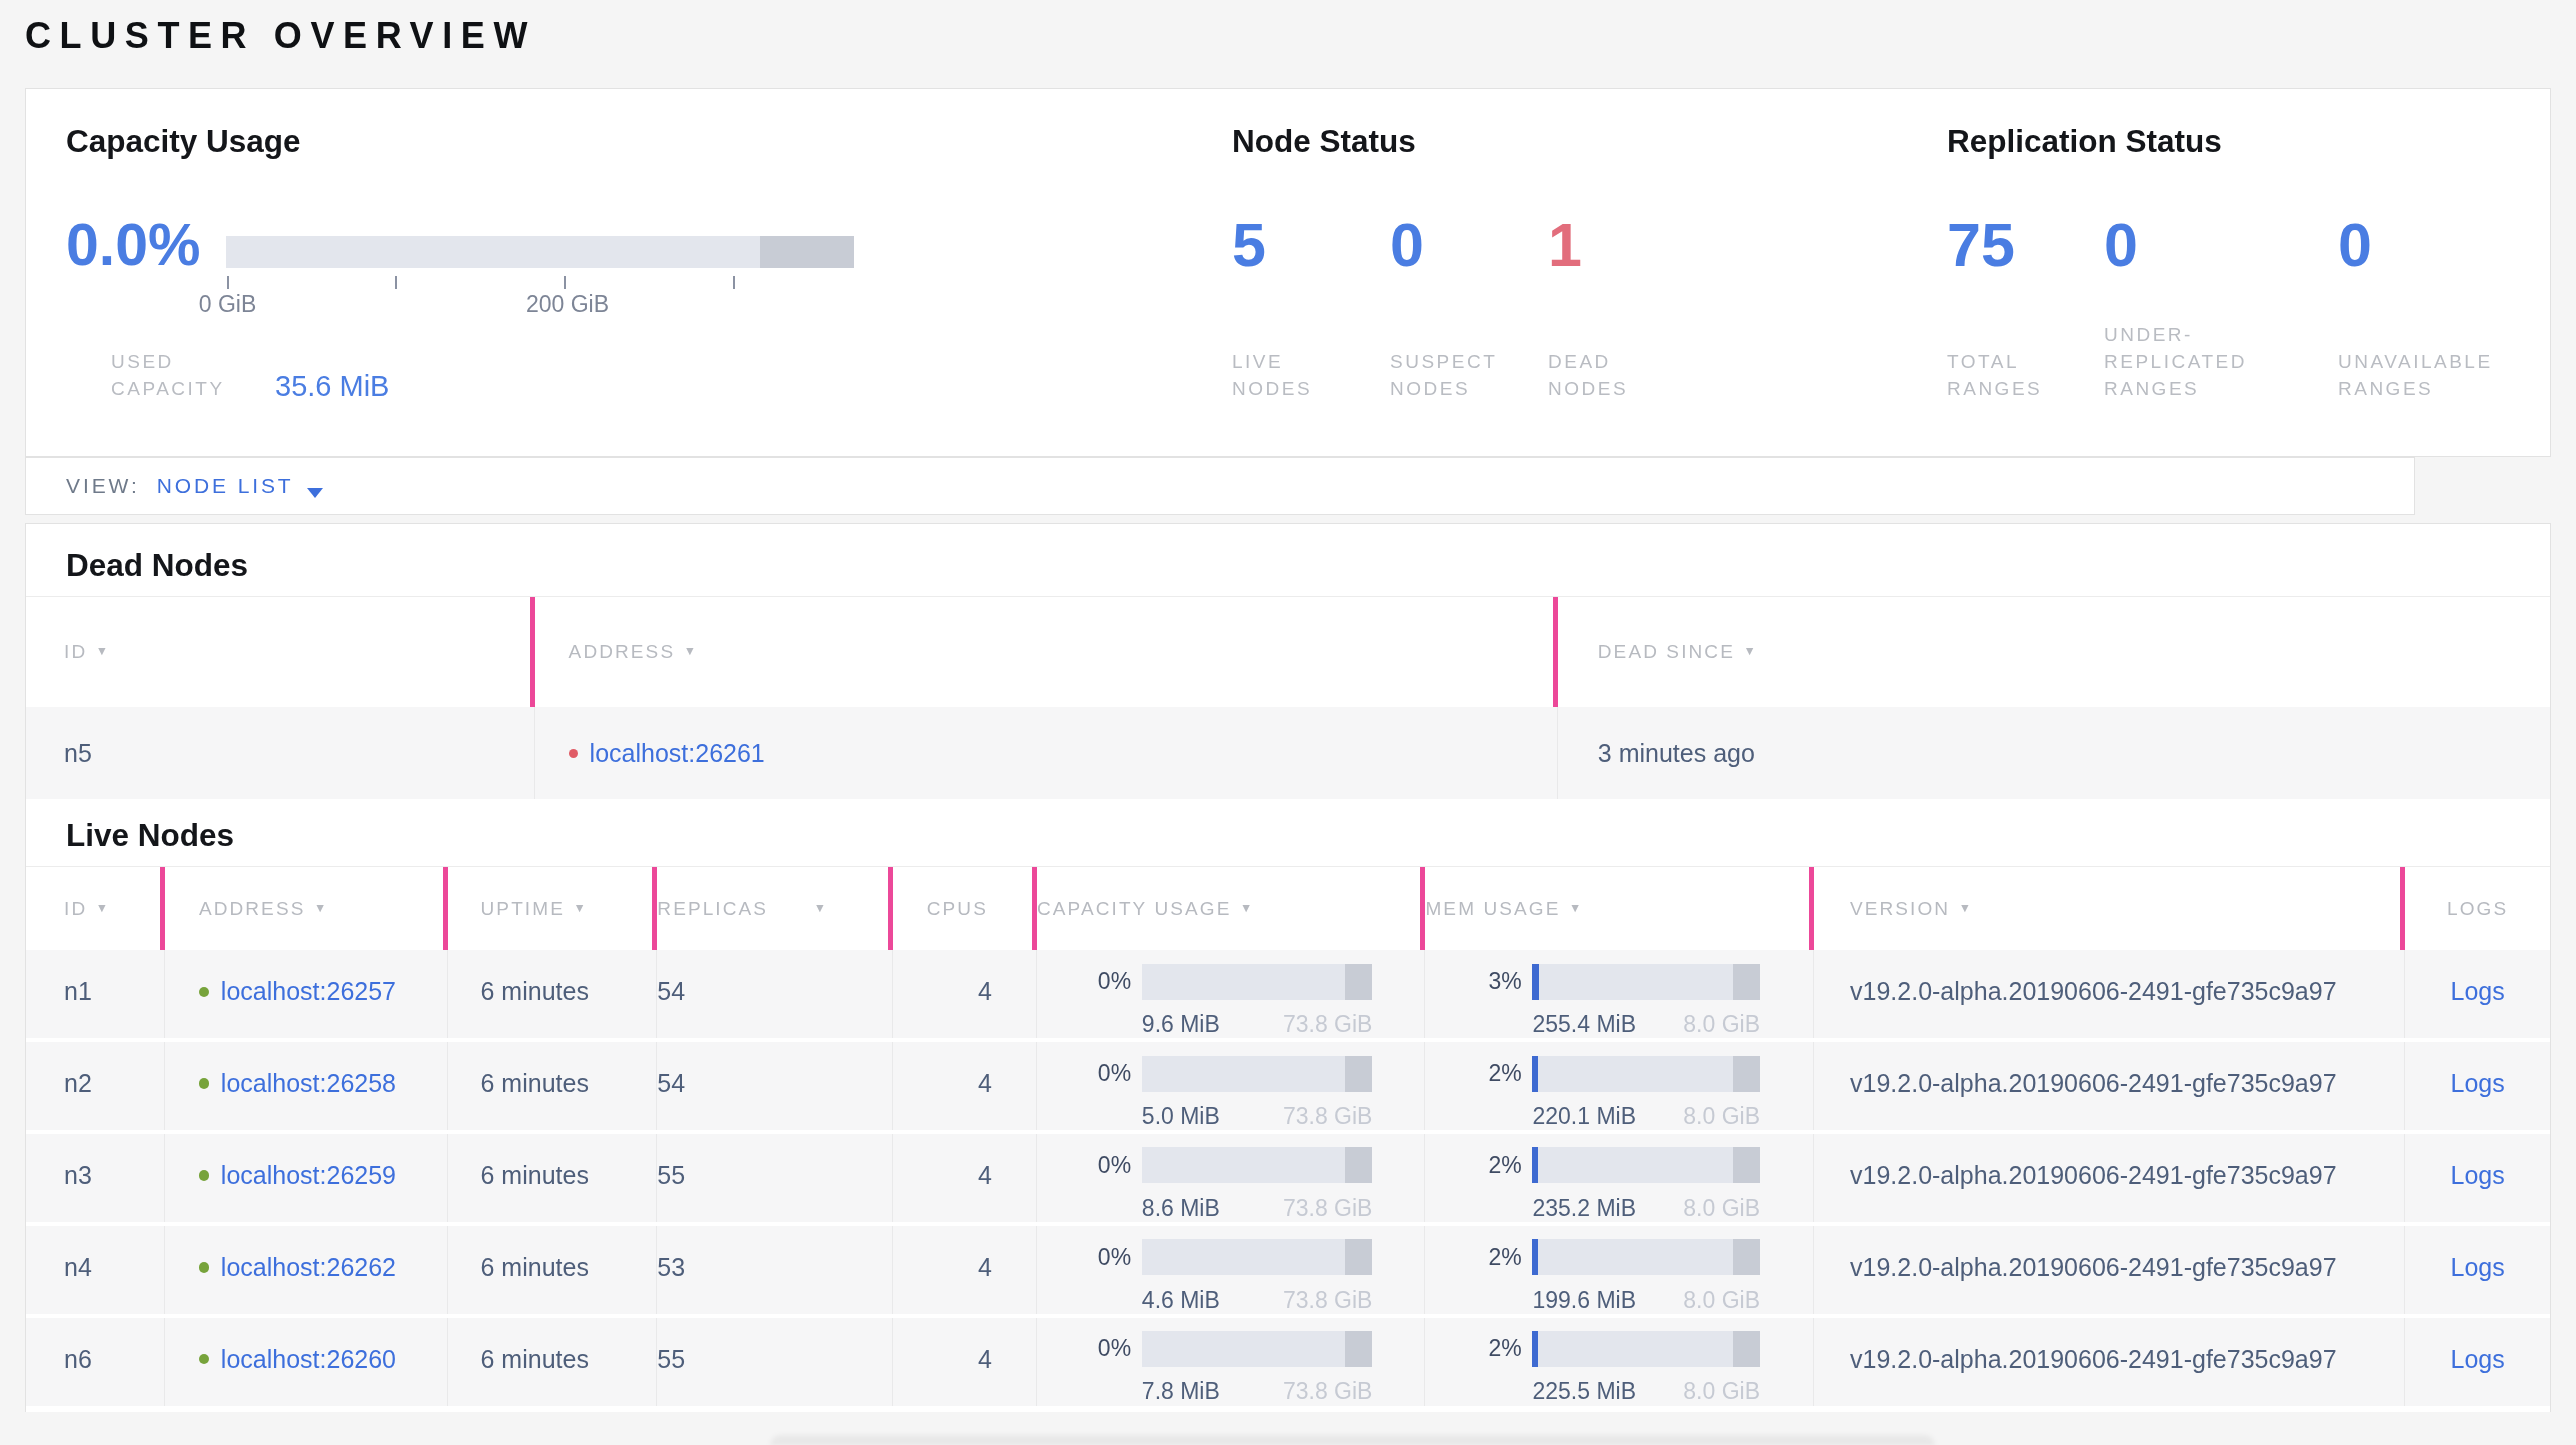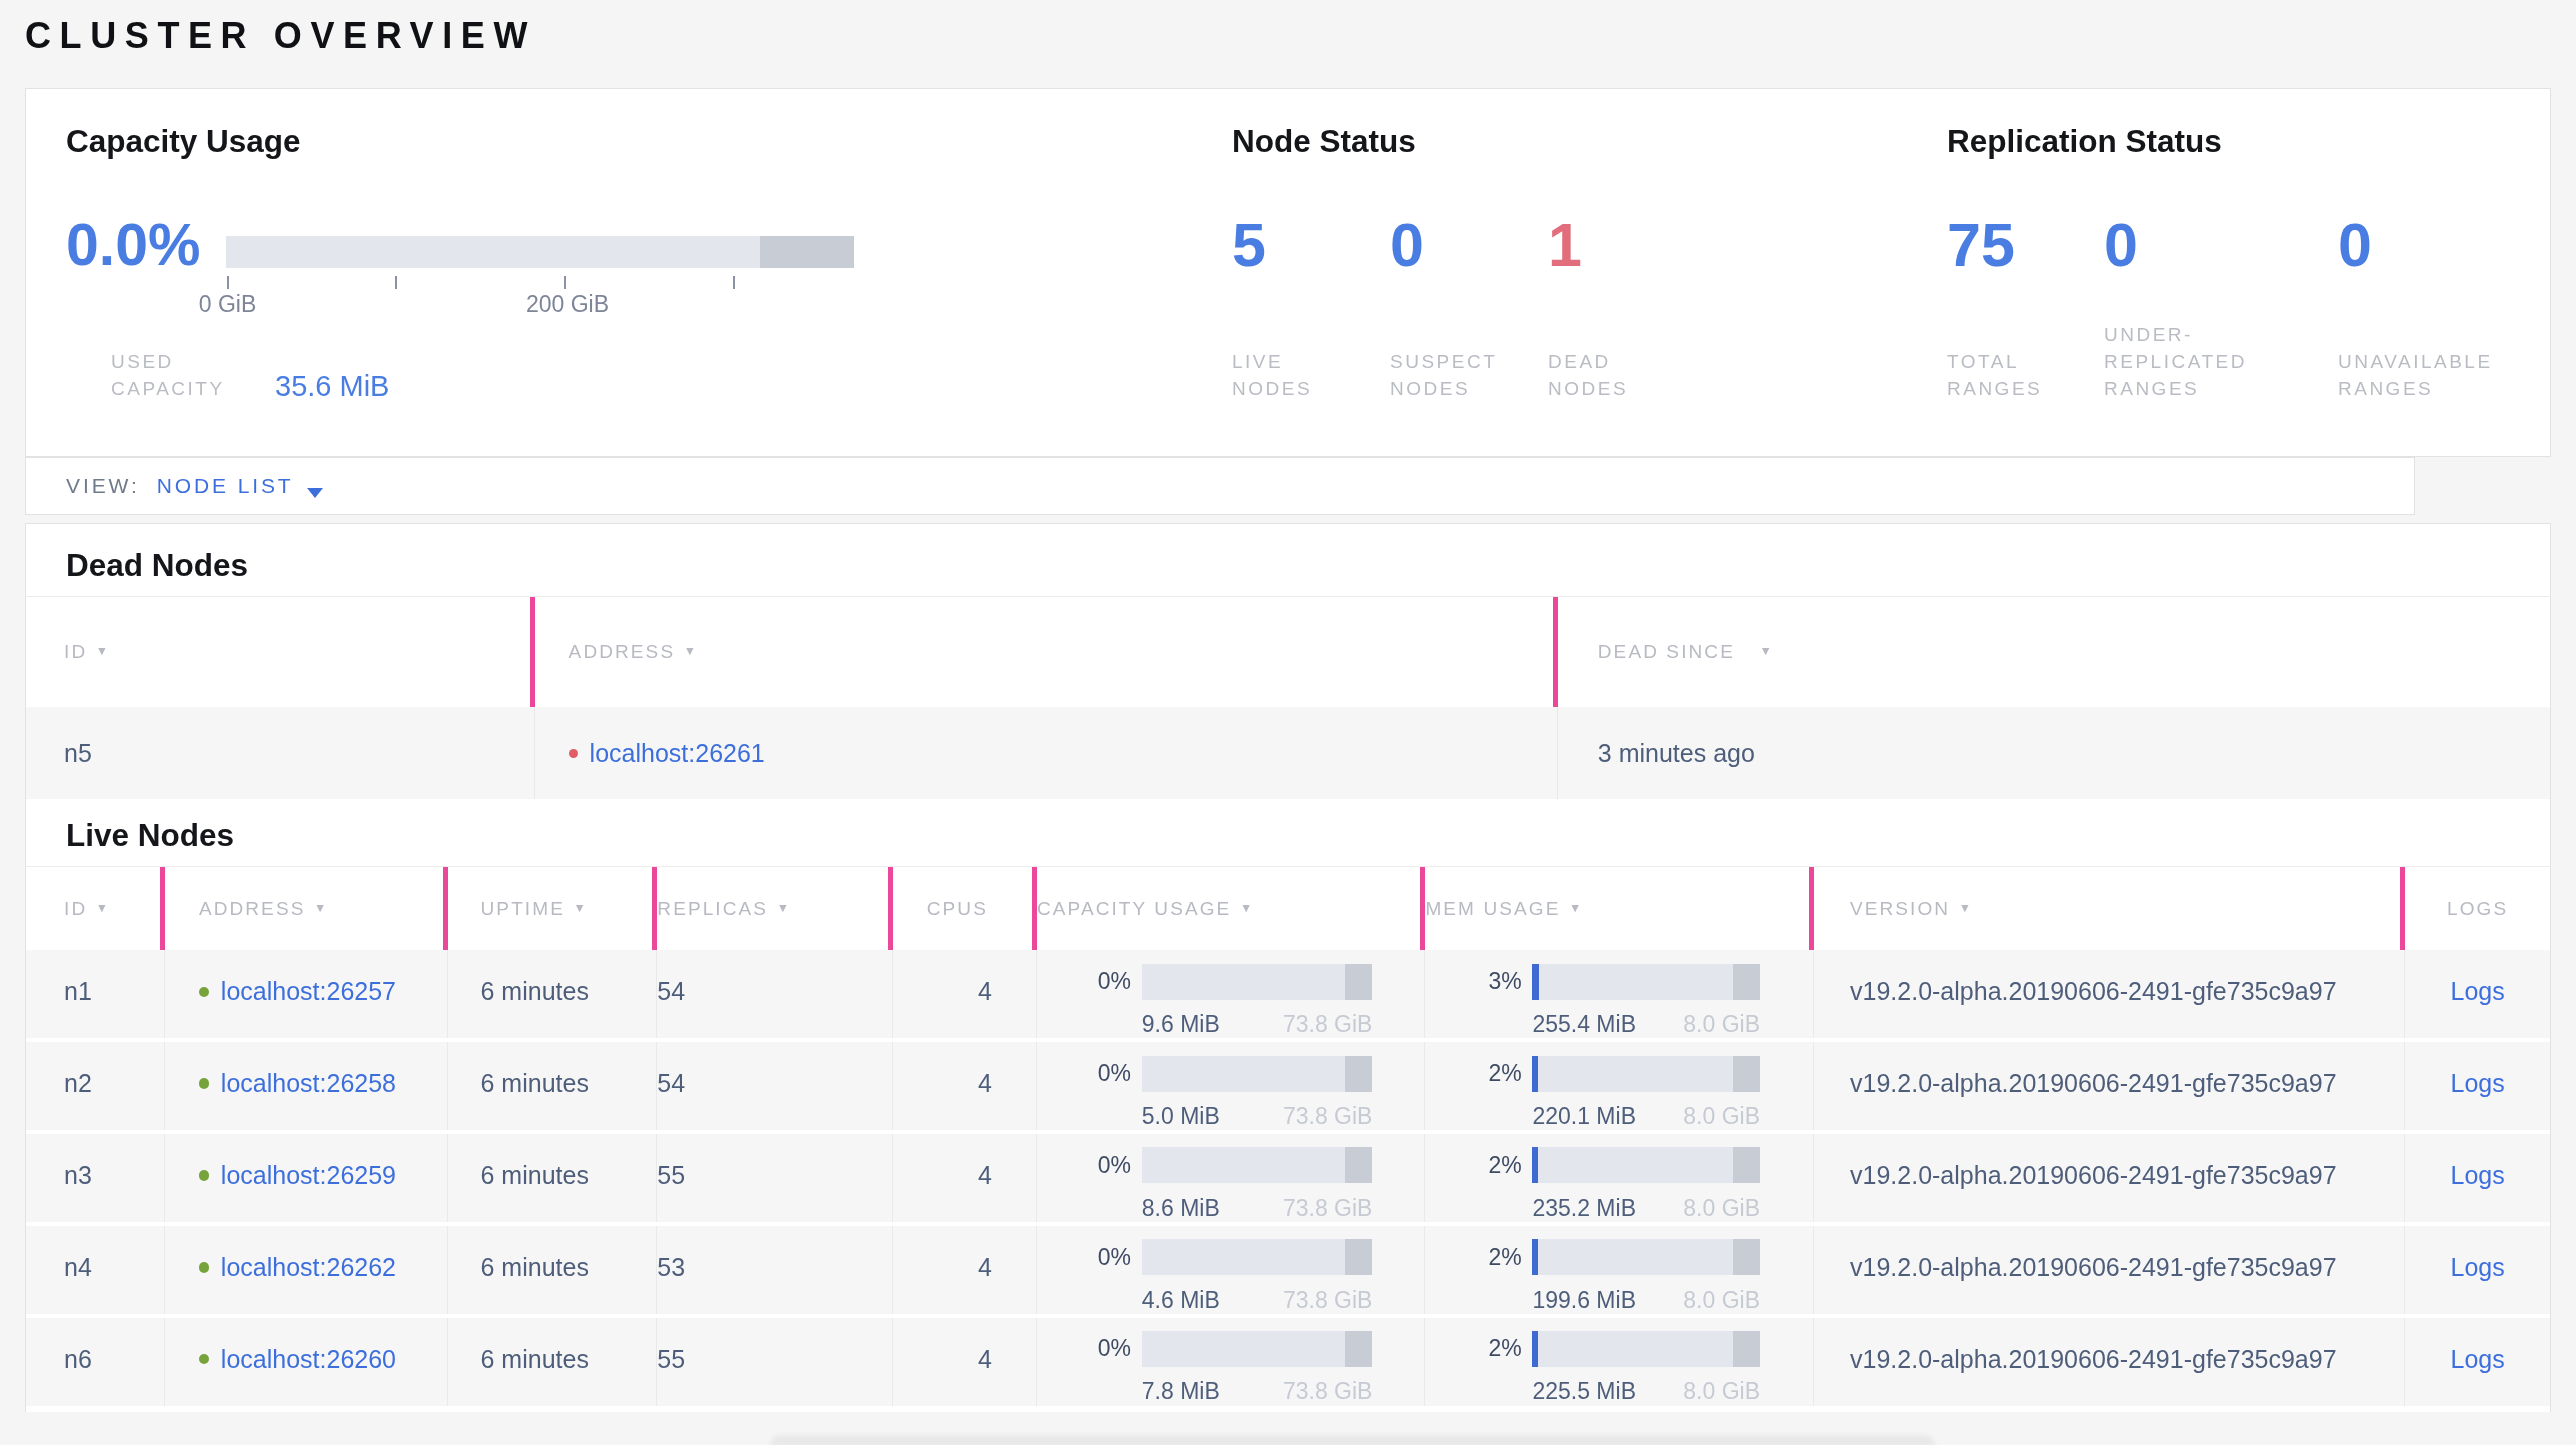--- a/index.html
+++ b/index.html
@@ -84,30 +84,30 @@
 
   .trow { display: flex; background: var(--row-bg, #f6f6f7); margin-bottom: 3.8px; }
   .tcell { border-right: 1px solid #e9e9ea; font-size: 25px; color: var(--slate, #4e5e7a); }
   .tcell:last-child { border-right: none; }
 
   
   .dead-thead { height: 111px; }
   .dead-trow { height: 92px; }
   .dcol-id { width: 509px; padding-left: 38px; }
   .dcol-addr { width: 1024px; padding-left: 34px; }
-  .dcol-since { width: 993px; padding-left: 40px; gap: 16px; }
+  .dcol-since { width: 993px; padding-left: 40px; }
   .dead-trow .tcell { display: flex; align-items: center; }
 
   
   .live-thead { height: 84px; }
   .live-trow { height: 88px; }
   .col-id { width: 139px; padding-left: 38px; }
   .col-addr { width: 283px; padding-left: 34px; }
   .col-uptime { width: 210px; padding-left: 33px; }
-  .col-replicas { width: 236px; justify-content: flex-start; padding-right: 28px; }
+  .col-replicas { width: 236px; justify-content: space-between; padding-right: 60px; }
   .col-cpus { width: 144px; justify-content: flex-end; padding-right: 44px; }
   .col-cap { width: 389px; }
   .col-mem { width: 389px; }
   .col-version { width: 592px; padding-left: 36px; }
   .col-logs { width: 145px; justify-content: center; }
   .live-trow .tcell { display: flex; align-items: flex-start; padding-top: 27px; }
   .live-trow .tcell.col-replicas, .live-trow .tcell.col-cpus { display: flex; }
   .live-trow .tcell.col-cap, .live-trow .tcell.col-mem { padding-top: 13.4px; display: block; }
 
   .dot { display: inline-block; border-radius: 50%; margin-right: 11.5px; flex: none; }

